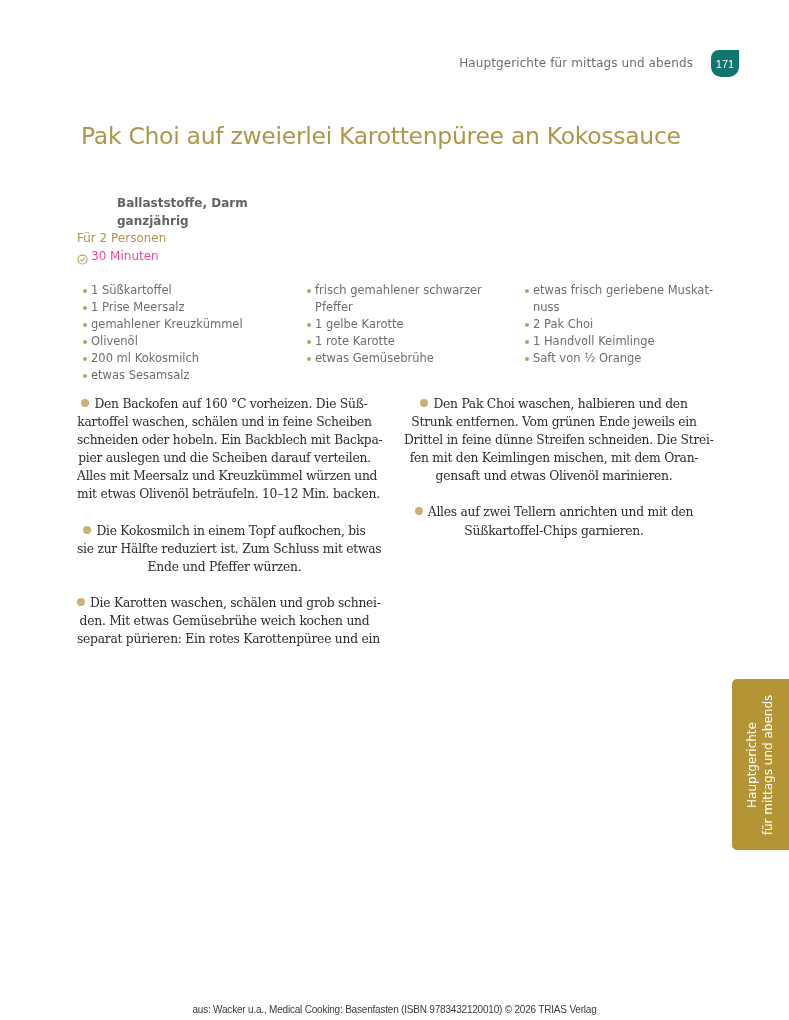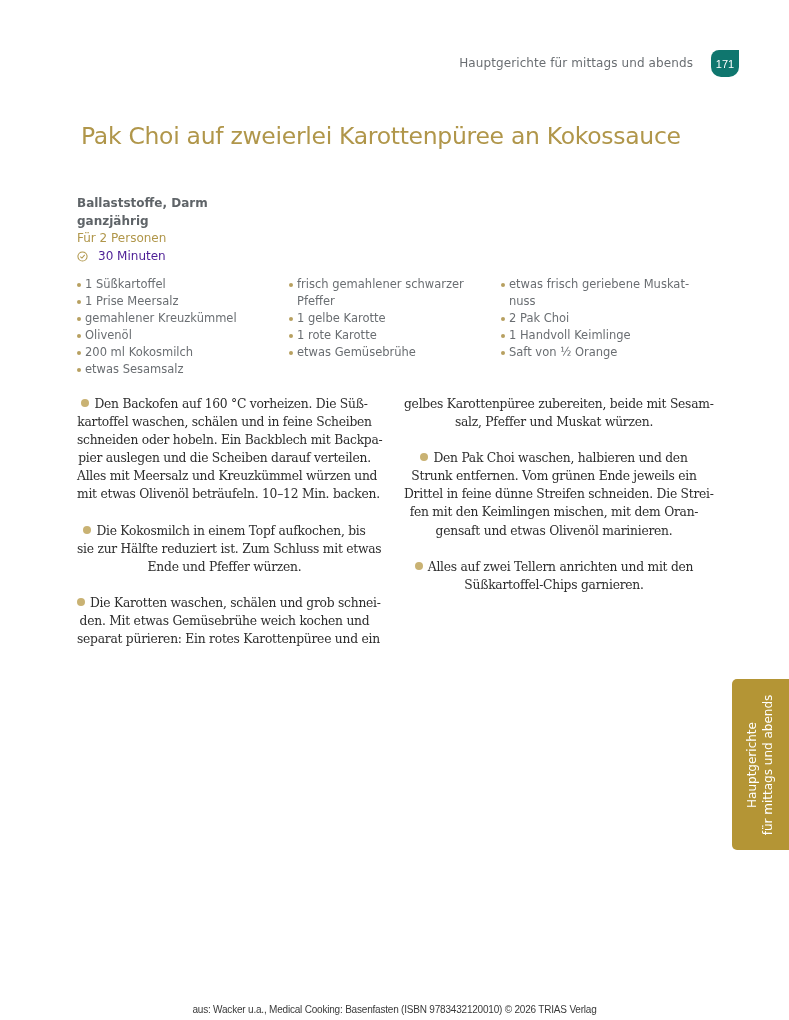--- a/index.html
+++ b/index.html
@@ -54,44 +54,45 @@
     .meta {
       position: absolute;
       top: 195px;
       left: 77px;
       font-size: 12px;
       line-height: 17.5px;
     }
     .meta .bold {
       font-weight: bold;
       color: #5f6468;
+      margin-left: 40px;
     }
     .meta .servings {
       color: #b0964a;
     }
     .meta .time {
-      color: #4c1d95;
-      display: flex;
-      align-items: center;
-      gap: 10px;
+      color: #ec4899;
+      display: flex;
+      align-items: flex-end;
+      gap: 3px;
     }
     .clock {
       width: 11px;
       height: 11px;
       display: inline-block;
     }
     .ingredients {
       position: absolute;
       top: 276px;
       left: 77px;
       display: flex;
     }
     .ing-col {
       list-style: none;
-      margin: 0;
+      margin: 6px;
       padding: 0;
       width: 212px;
       font-size: 11.5px;
       line-height: 17px;
       color: #6a6e72;
     }
     .ing-col li {
       position: relative;
       padding-left: 8px;
     }
@@ -225,24 +226,20 @@
   </p>
   <p class="step">
     <span class="line"><span class="bullet"></span><span>Die Karotten waschen, schälen und grob schnei-</span></span>
     <span class="line">den. Mit etwas Gemüsebrühe weich kochen und</span>
     <span class="line">separat pürieren: Ein rotes Karottenpüree und ein</span>
   </p>
 </div>
 
 <div class="steps right">
   <p class="step">
-    <span class="line">gelbes Karottenpüree zubereiten, beide mit Sesam-</span>
-    <span class="line">salz, Pfeffer und Muskat würzen.</span>
-  </p>
-  <p class="step">
     <span class="line"><span class="bullet"></span><span>Den Pak Choi waschen, halbieren und den</span></span>
     <span class="line">Strunk entfernen. Vom grünen Ende jeweils ein</span>
     <span class="line">Drittel in feine dünne Streifen schneiden. Die Strei-</span>
     <span class="line">fen mit den Keimlingen mischen, mit dem Oran-</span>
     <span class="line">gensaft und etwas Olivenöl marinieren.</span>
   </p>
   <p class="step">
     <span class="line"><span class="bullet"></span><span>Alles auf zwei Tellern anrichten und mit den</span></span>
     <span class="line">Süßkartoffel-Chips garnieren.</span>
   </p>

